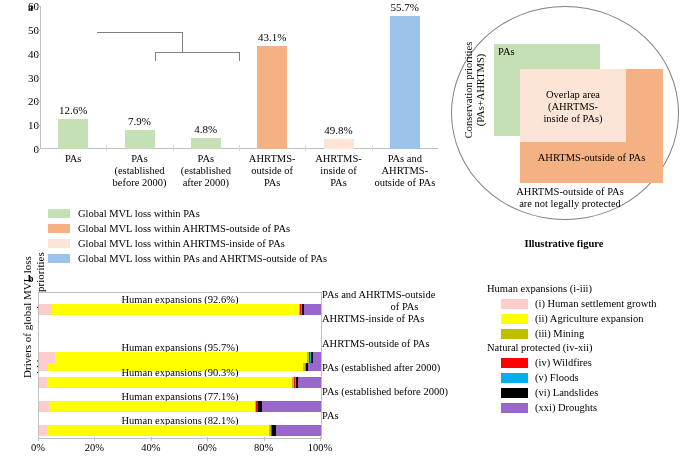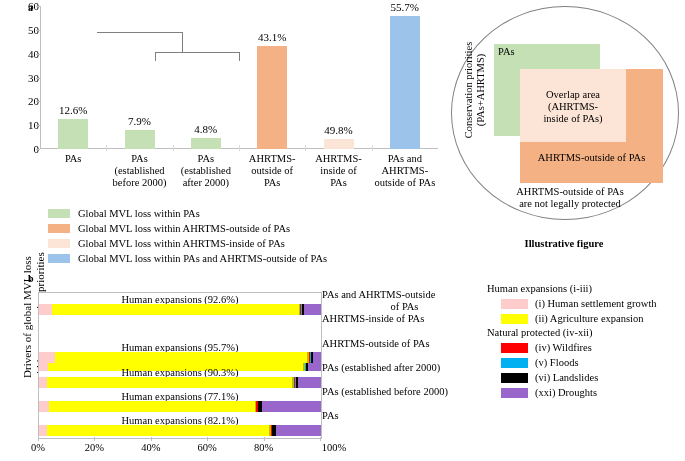--- a/index.html
+++ b/index.html
@@ -379,35 +379,39 @@
         <div class="b-xtick" style="left: 38px; top: 174px;">0%</div>
         <div class="b-gridmark" style="left: 38px; top: 169px;"></div>
         <div class="b-xtick" style="left: 94.4px; top: 174px;">20%</div>
         <div class="b-gridmark" style="left: 94.4px; top: 169px;"></div>
         <div class="b-xtick" style="left: 150.8px; top: 174px;">40%</div>
         <div class="b-gridmark" style="left: 150.8px; top: 169px;"></div>
         <div class="b-xtick" style="left: 207.2px; top: 174px;">60%</div>
         <div class="b-gridmark" style="left: 207.2px; top: 169px;"></div>
         <div class="b-xtick" style="left: 263.6px; top: 174px;">80%</div>
         <div class="b-gridmark" style="left: 263.6px; top: 169px;"></div>
-        <div class="b-xtick" style="left: 334px; top: 174px;">100%</div>
+        <div class="b-xtick" style="left: 320px; top: 174px;">100%</div>
         <div class="b-gridmark" style="left: 320px; top: 169px;"></div>
       </div>
   </div>
 
   <div id="b-legend">
       <div class="b-leg-head">Human expansions (i-iii)</div>
       <div class="b-leg-row">
         <div class="b-swatch" style="background: rgb(255, 204, 204);"></div>
         <div class="b-leg-text">(i) Human settlement growth</div>
       </div>
       <div class="b-leg-row">
         <div class="b-swatch" style="background: rgb(255, 255, 0);"></div>
         <div class="b-leg-text">(ii) Agriculture expansion</div>
       </div>
+      <div class="b-leg-row">
+        <div class="b-swatch" style="background: rgb(191, 191, 0);"></div>
+        <div class="b-leg-text">(iii) Mining</div>
+      </div>
       <div class="b-leg-head">Natural protected (iv-xii)</div>
       <div class="b-leg-row">
         <div class="b-swatch" style="background: rgb(255, 0, 0);"></div>
         <div class="b-leg-text">(iv) Wildfires</div>
       </div>
       <div class="b-leg-row">
         <div class="b-swatch" style="background: rgb(0, 176, 240);"></div>
         <div class="b-leg-text">(v) Floods</div>
       </div>
       <div class="b-leg-row">

